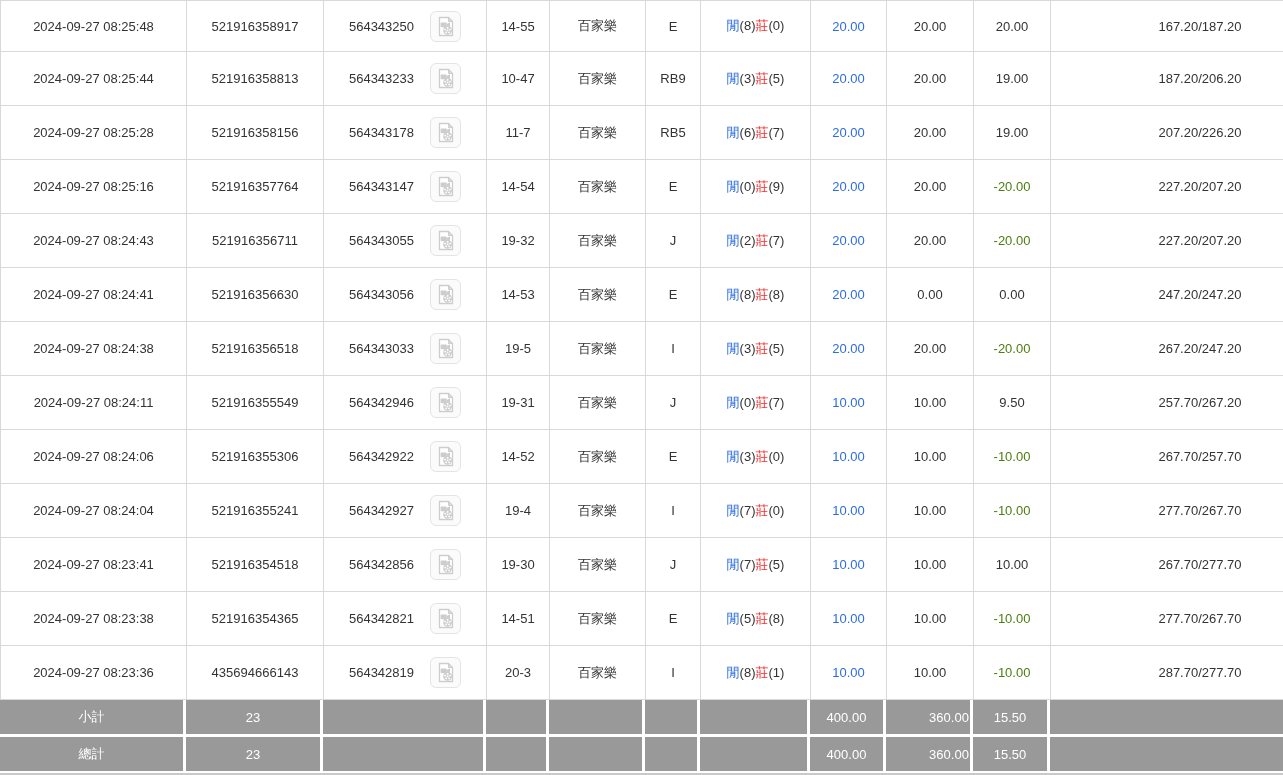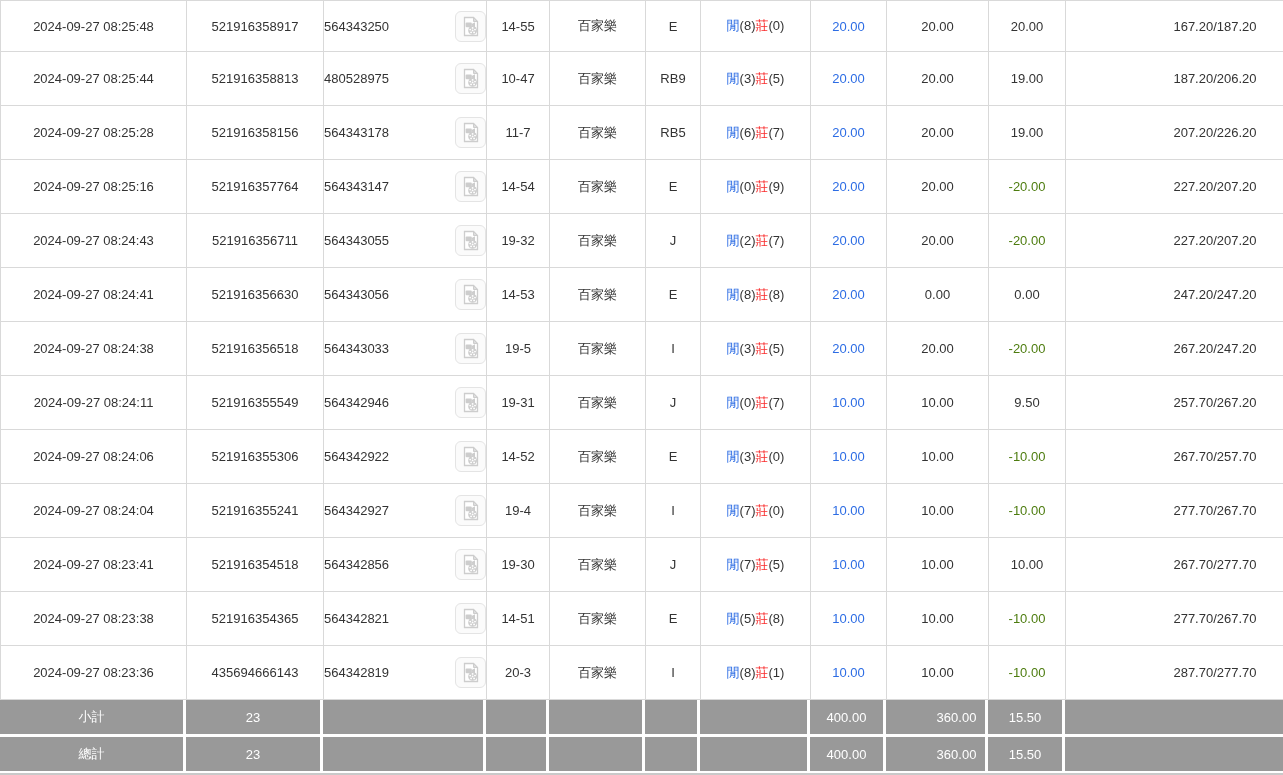--- a/index.html
+++ b/index.html
@@ -27,35 +27,35 @@
   table.bet-table tr:first-child { height: 51px; }
 
   .c-time    { width: 186px; }
   .c-id      { width: 137px; }
   .c-round   { width: 163px; }
   .c-table   { width: 63px;  }
   .c-game    { width: 96px;  }
   .c-code    { width: 55px;  }
   .c-result  { width: 110px; }
   .c-bet     { width: 76px; text-align: right;  }
-  .c-valid   { width: 102px; padding-left: 42px;  }
+  .c-valid   { width: 87px; padding-left: 42px;  }
   .c-win     { width: 77px;  }
   .c-balance { width: 233px; }
 
   td.balance-cell { text-indent: 34px; padding-left: 32px; }
 
   .blue { color: #2c6ce4; }
   .red  { color: #f92b2b; }
   td.win-cell.neg { color: #4d7c0f; }
   td.bet-cell { color: #2c6ce4; }
 
   .round-inner {
     display: flex;
     align-items: center;
-    justify-content: space-between;
+    justify-content: center;
     gap: 16px;
   }
   .video-btn {
     width: 31px; height: 31px;
     border: 1px solid #e4e4e4;
     border-radius: 6px;
     background: #fbfbfb;
     display: inline-flex;
     align-items: center;
     justify-content: center;
@@ -144,21 +144,21 @@
       <td class="bet-cell">20.00</td>
       <td>20.00</td>
       <td class="win-cell">20.00</td>
       <td class="balance-cell">167.20/187.20</td>
     </tr>
         <tr>
       <td>2024-09-27 08:25:44</td>
       <td>521916358813</td>
       <td>
         <div class="round-inner">
-          <span>480528975</span>
+          <span>564343233</span>
           <button class="video-btn">
             <svg width="25" height="25" viewBox="0 0 25 25">
               <path d="M6.5 3.5 h9 l4 4 v14 h-13 z" fill="#ffffff" stroke="#cdcdcd" stroke-width="1.3"></path>
               <path d="M15.5 3.5 l4 4 h-4 z" fill="#dddddd" stroke="#cdcdcd" stroke-width="1"></path>
               <rect x="7.6" y="8.6" width="6.2" height="4.6" rx="1" fill="#cdcdcd"></rect>
               <path d="M13.6 10 l3.4 -1.8 v5 l-3.4 -1.8 z" fill="#cdcdcd"></path>
               <circle cx="14.6" cy="16.4" r="4.4" fill="#cdcdcd"></circle>
               <circle cx="14.6" cy="16.4" r="0.9" fill="#ffffff"></circle>
               <circle cx="14.6" cy="13.9" r="0.95" fill="#ffffff"></circle>
               <circle cx="12.2" cy="15.6" r="0.95" fill="#ffffff"></circle>

